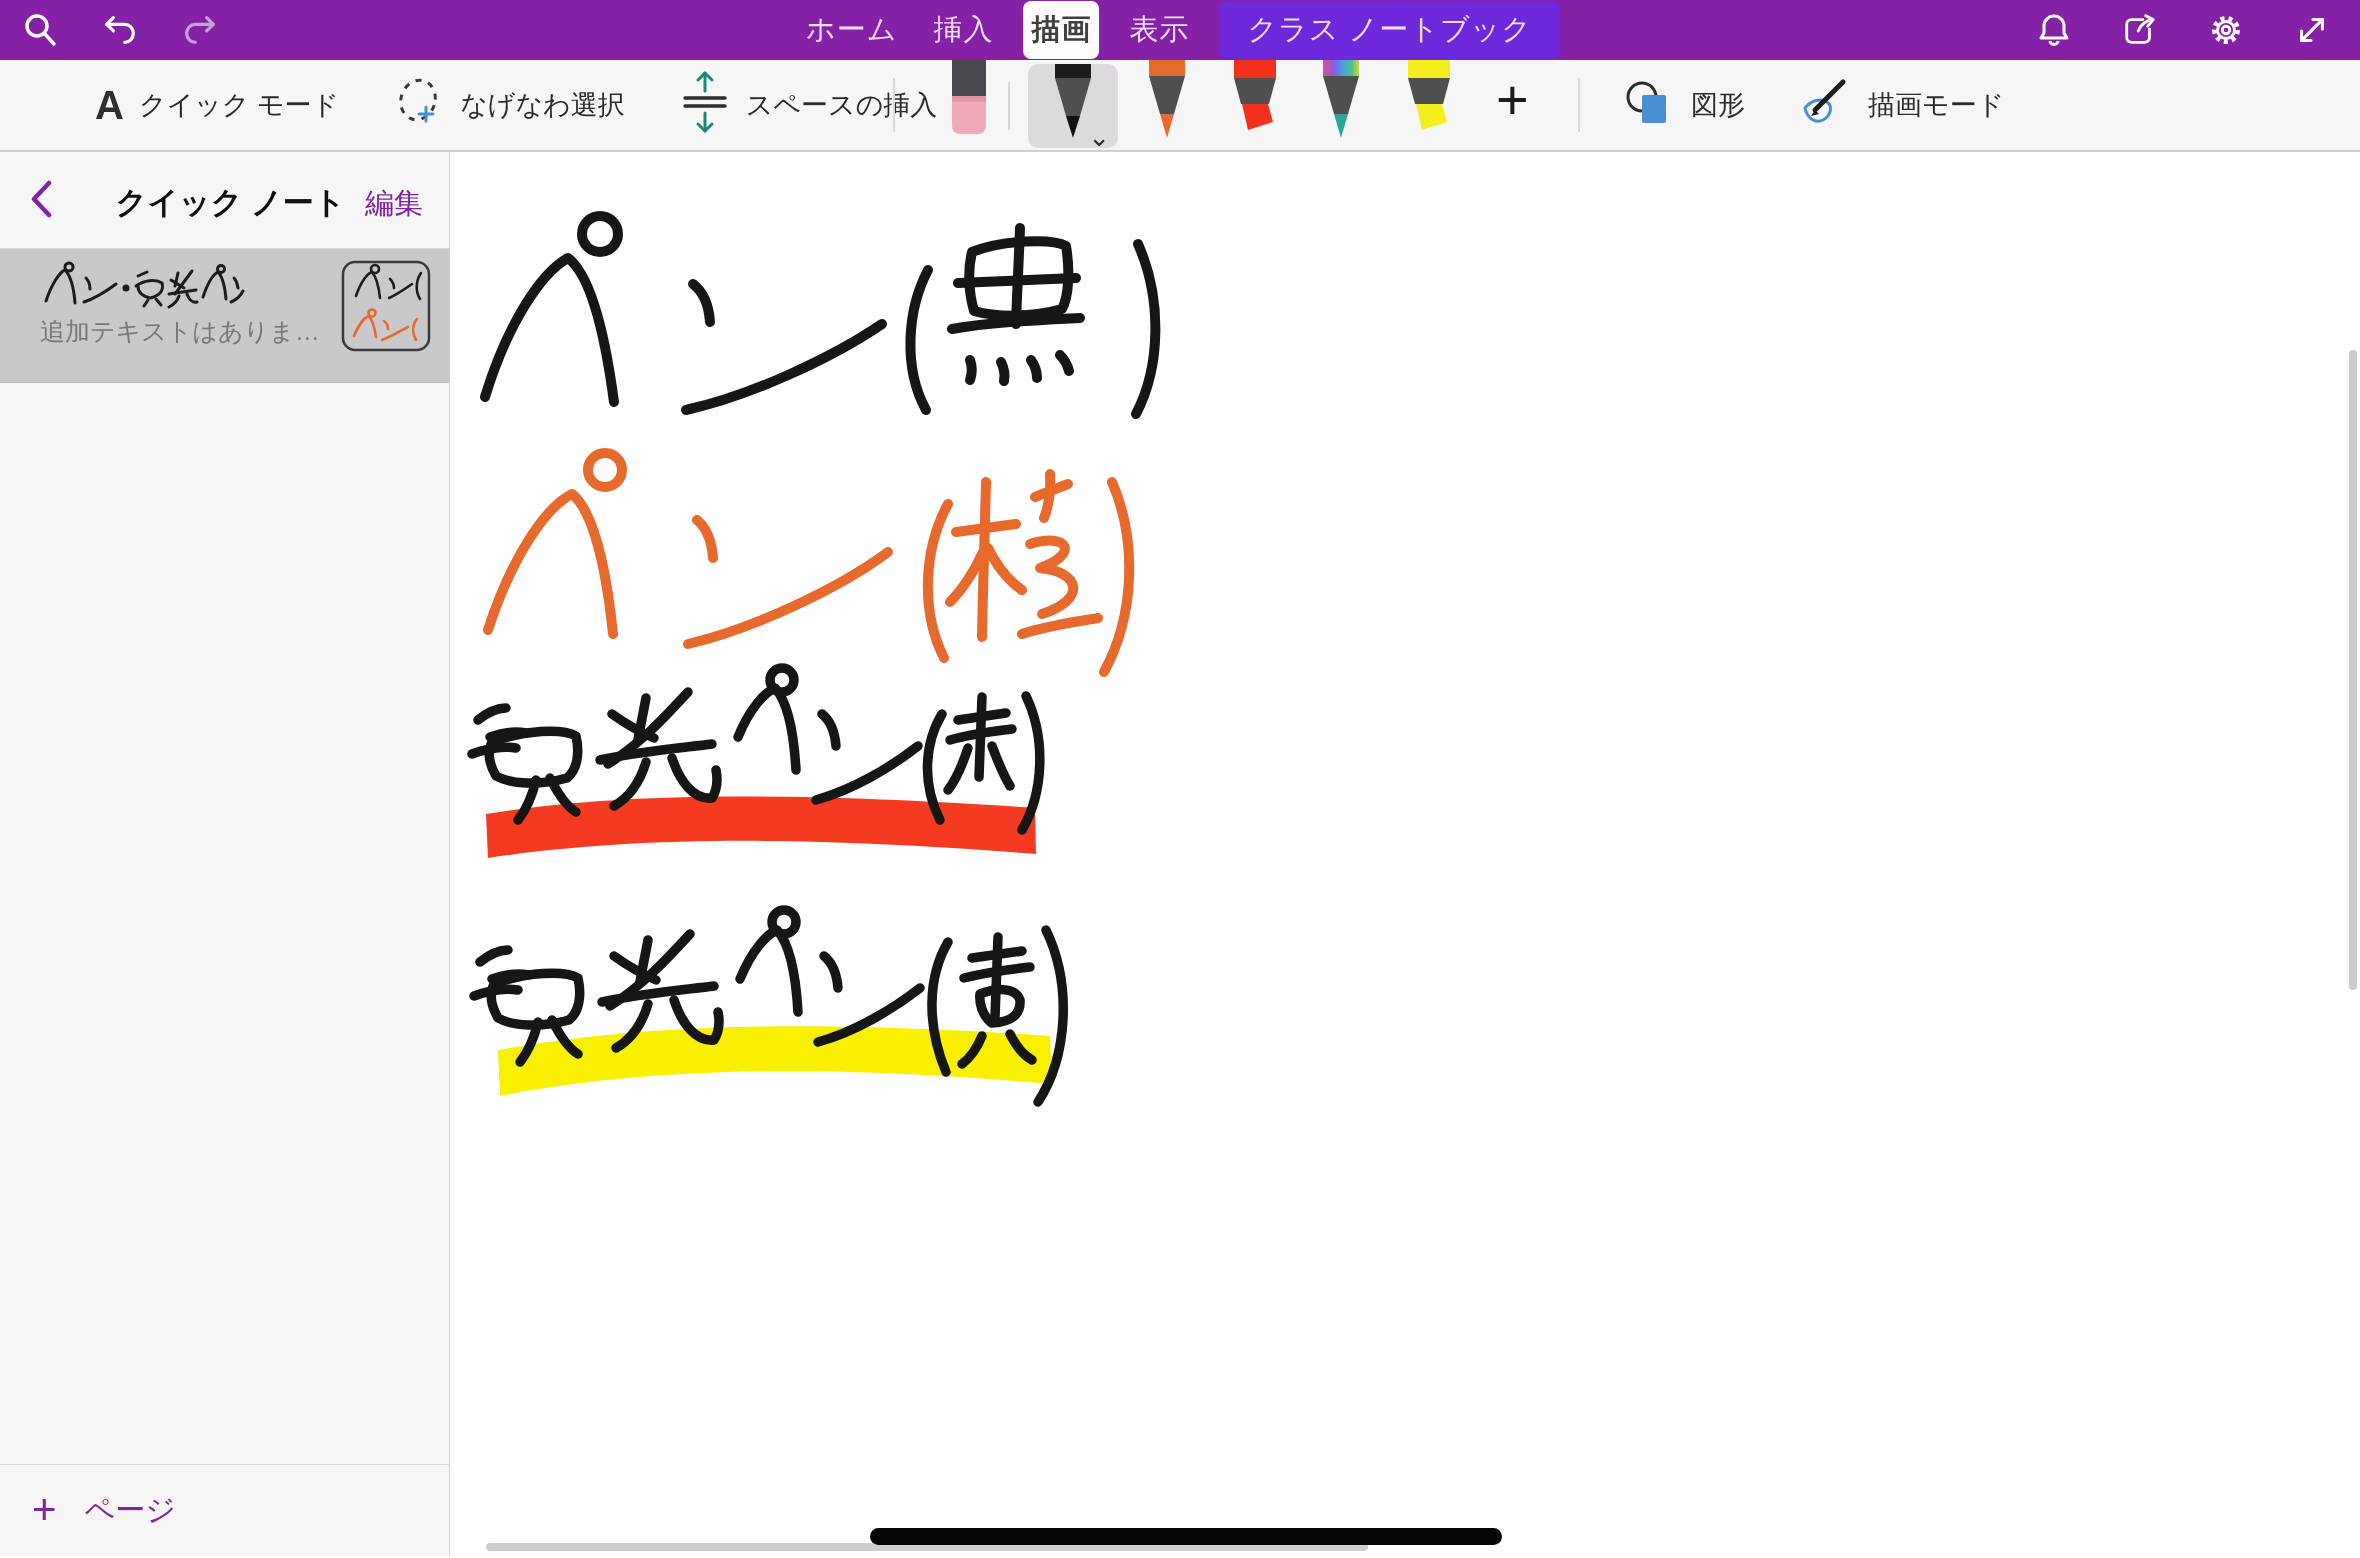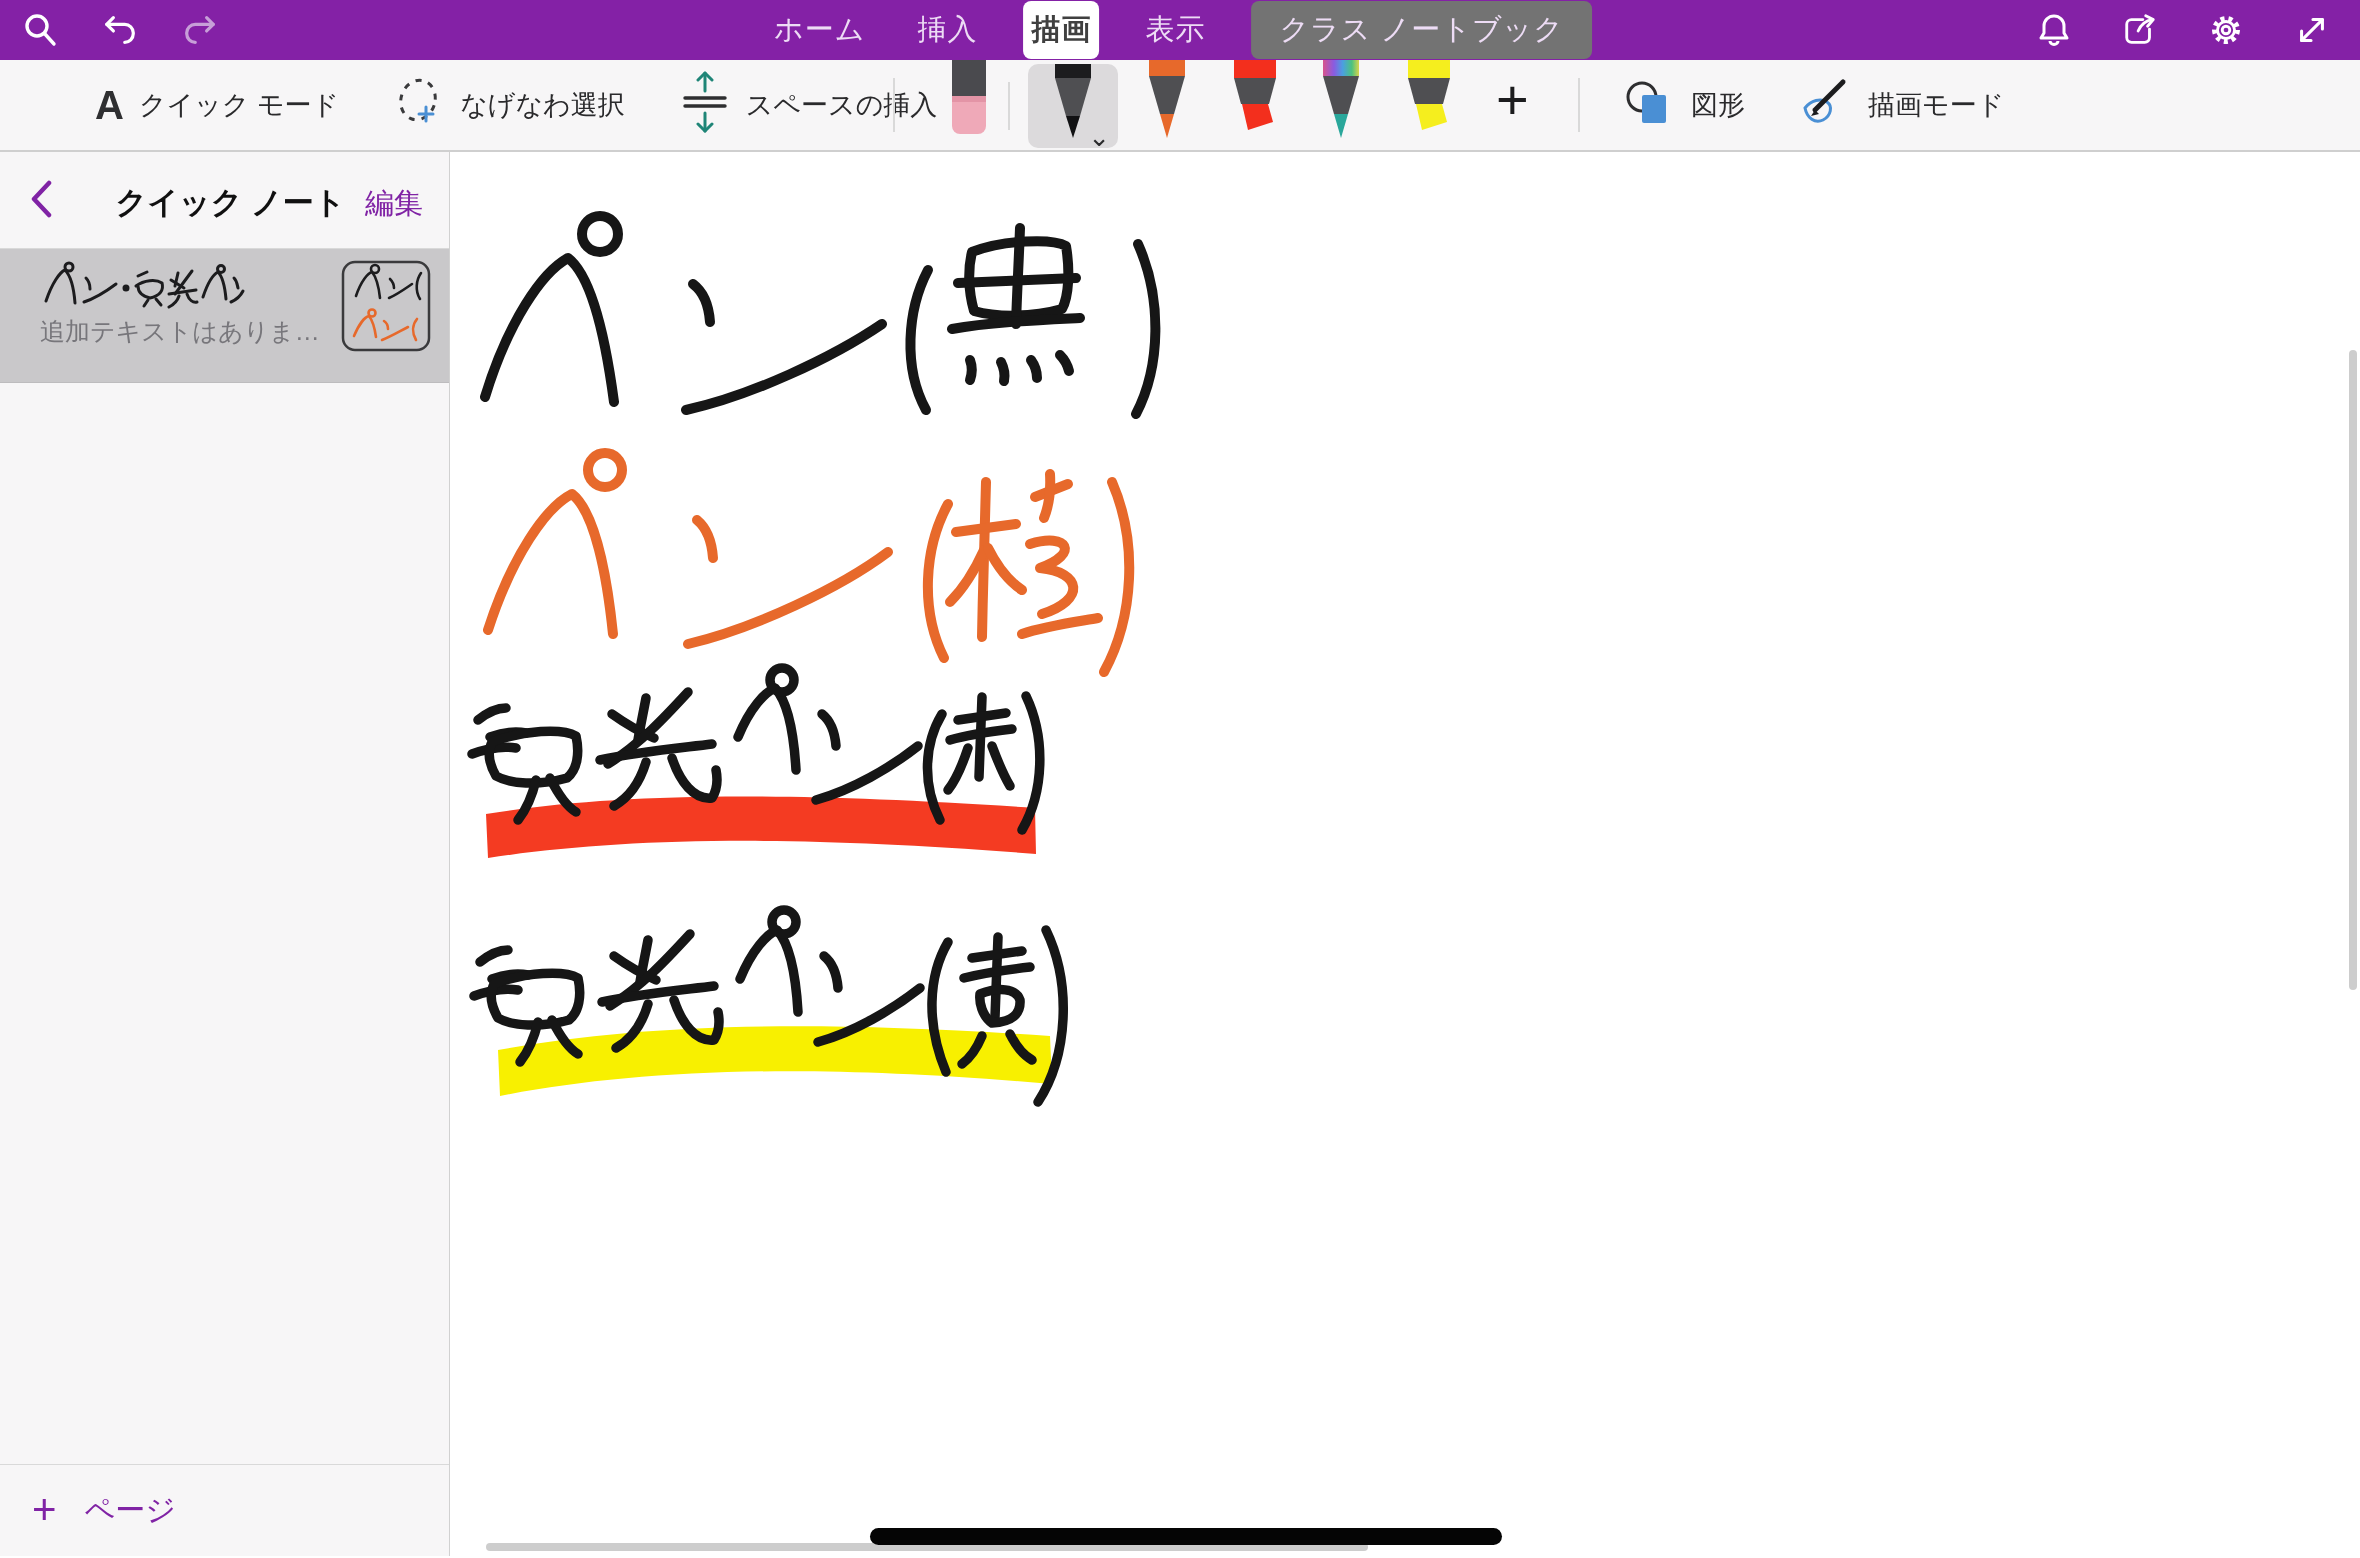--- a/index.html
+++ b/index.html
@@ -6,24 +6,24 @@
   html,body { width:2360px; height:1558px; overflow:hidden; background:#fff;
     font-family:"Liberation Sans","DejaVu Sans",sans-serif; }
   .app { position:relative; width:2360px; height:1558px; }
 
   
   .topbar { position:relative; height:60px; background:#8421a6; }
   .tb-left { position:absolute; left:22px; top:0; height:60px; display:flex; align-items:center; gap:44px; }
   .tb-right { position:absolute; right:30px; top:0; height:60px; display:flex; align-items:center; gap:50px; }
   .tb-icon { width:36px; height:36px; display:flex; align-items:center; justify-content:center; cursor:pointer; }
   .tabs { position:absolute; left:50%; top:0; transform:translateX(-50%); height:60px;
-          display:flex; align-items:center; gap:40px; }
+          display:flex; align-items:center; gap:24px; }
   .tab { color:#eddcf5; font-size:29px; letter-spacing:1px; padding:10px 6px; cursor:pointer; white-space:nowrap; }
   .tab.active { background:#ffffff; color:#404040; font-weight:700; border-radius:8px; padding:9px 8px; }
-  .tab.dark { background:#737373; border-radius:8px; padding:9px 28px; }
+  .tab.dark { background:#6d28d9; border-radius:8px; padding:9px 28px; }
 
   
   .toolbar { position:relative; height:92px; background:#f7f6f7; border-bottom:2px solid #cfcfcf; }
   .tgroup { position:absolute; top:0; height:90px; display:flex; align-items:center; }
   .tbtn { display:flex; align-items:center; gap:15px; color:#2a2a2c; font-size:27px; cursor:pointer; white-space:nowrap; }
   .vdiv { position:absolute; top:18px; width:2px; height:54px; background:#d9d9d9; }
   .a-glyph { font-size:40px; font-weight:700; color:#2f2f31; }
   .pen { position:absolute; top:0; cursor:pointer; }
   .pen-tile { position:absolute; left:1028px; top:4px; width:90px; height:84px; background:#dcdadc; border-radius:10px; }
   .pen-tile .chev { position:absolute; right:8px; bottom:-2px; font-size:26px; color:#2a2a2c; line-height:1; }

